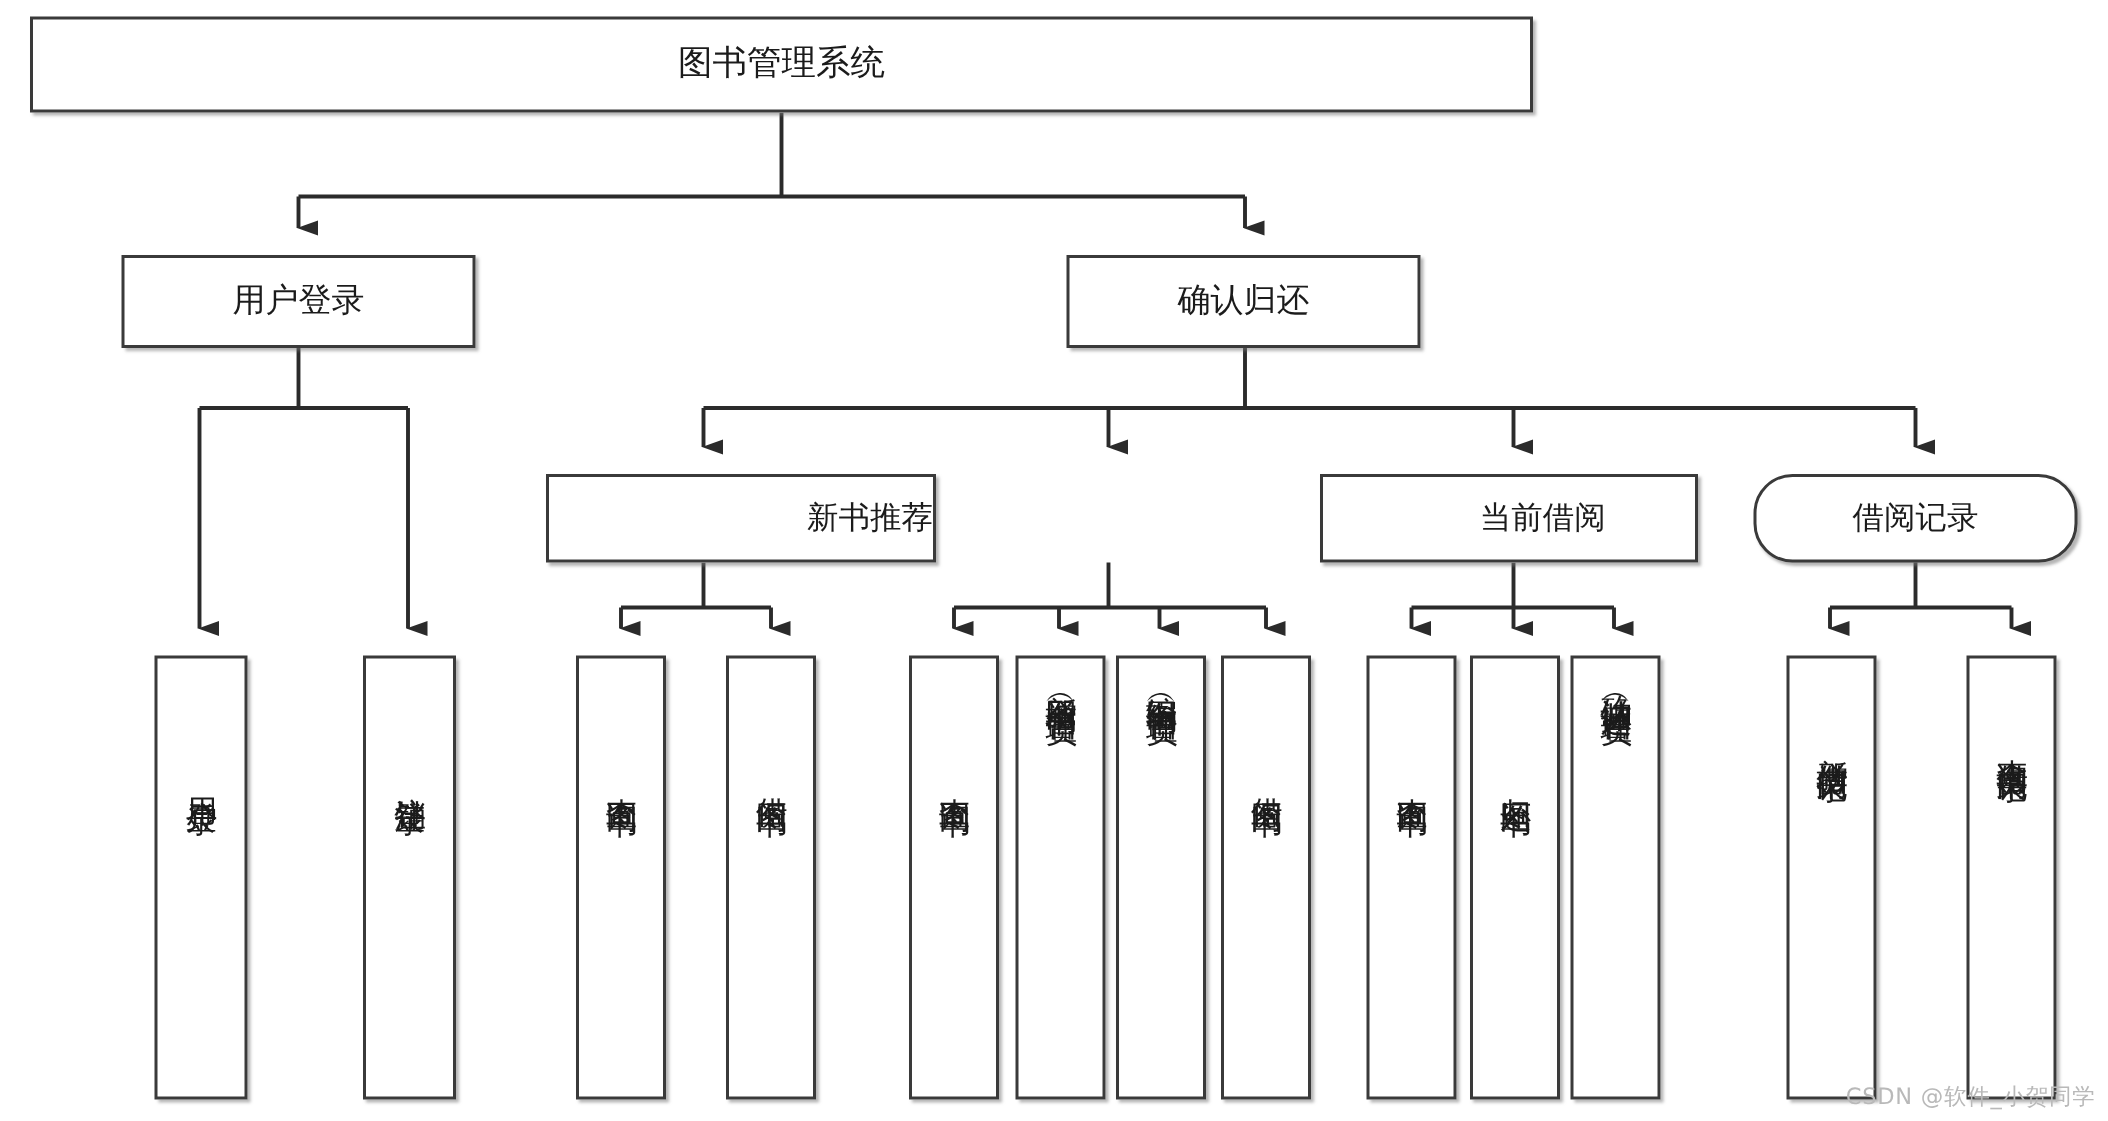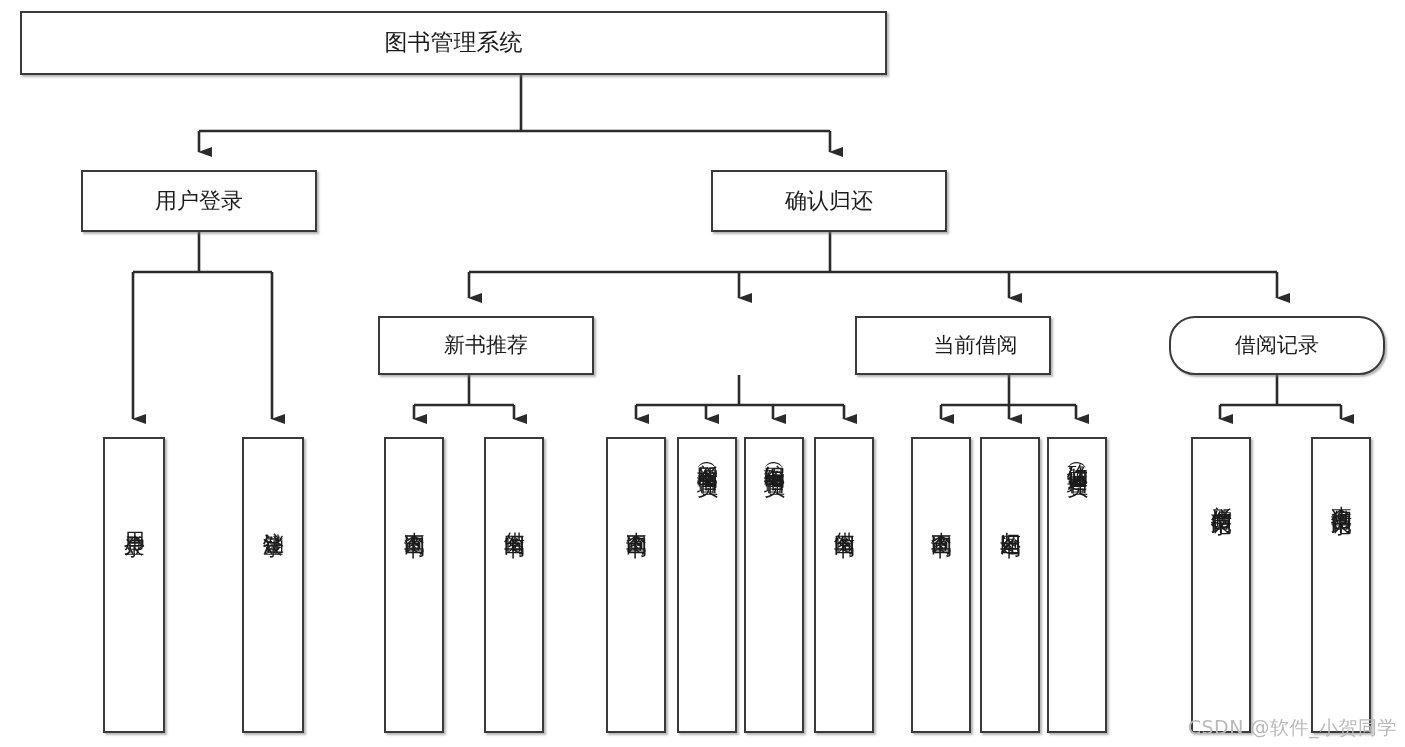--- a/index.html
+++ b/index.html
@@ -55,21 +55,21 @@
     text-orientation: upright;
     font-size: 21px;
     letter-spacing: 2px;
     line-height: 1;
     white-space: nowrap;
   }
   .watermark {
     position: absolute;
     right: 8px;
     bottom: 6px;
-    font-size: 19px;
+    font-size: 15px;
     color: #b9b9b9;
     letter-spacing: 0.5px;
     white-space: nowrap;
   }
 </style>
 </head>
 <body>
 
 <div id="canvas">
 
@@ -119,38 +119,38 @@
       <path d="M1009,405 L1009,419" marker-end="url(#arrow)"></path>
       <path d="M1076,405 L1076,419" marker-end="url(#arrow)"></path>
 
       <path d="M1277,375 L1277,405"></path>
       <path d="M1220,405 L1341,405"></path>
       <path d="M1220,405 L1220,419" marker-end="url(#arrow)"></path>
       <path d="M1341,405 L1341,419" marker-end="url(#arrow)"></path>
     </g>
   </svg>
 
-  <div class="node root" style="left:20px; top:11px; width:867px; height:64px;">
+  <div class="node root" style="left:20px; top:11px; width:1002px; height:64px;">
     <span class="node-label">图书管理系统</span>
   </div>
 
   <div class="node lvl2" style="left:81px; top:170px; width:236px; height:62px;">
     <span class="node-label">用户登录</span>
   </div>
 
   <div class="node lvl2" style="left:711px; top:170px; width:236px; height:62px;">
     <span class="node-label">确认归还</span>
   </div>
 
-  <div class="node lvl3" style="left:378px; top:316px; width:216px; height:59px;">
+  <div class="node lvl3" style="left:364px; top:316px; width:260px; height:59px;justify-content:flex-end;">
     <span class="node-label">新书推荐</span>
   </div>
 
 
-  <div class="node lvl3" style="left:855px; top:316px; width:196px; height:59px;padding-left:45px;">
+  <div class="node lvl3" style="left:880px; top:316px; width:252px; height:59px;padding-left:45px;">
     <span class="node-label">当前借阅</span>
   </div>
 
   <div class="node lvl3" style="left:1169px; top:316px; width:216px; height:59px;border-radius:26px;">
     <span class="node-label">借阅记录</span>
   </div>
 
   <div class="node leaf" style="left:103px; top:437px; width:62px; height:296px; padding-top:76px;">
     <span class="node-label">用户登录</span>
   </div>

